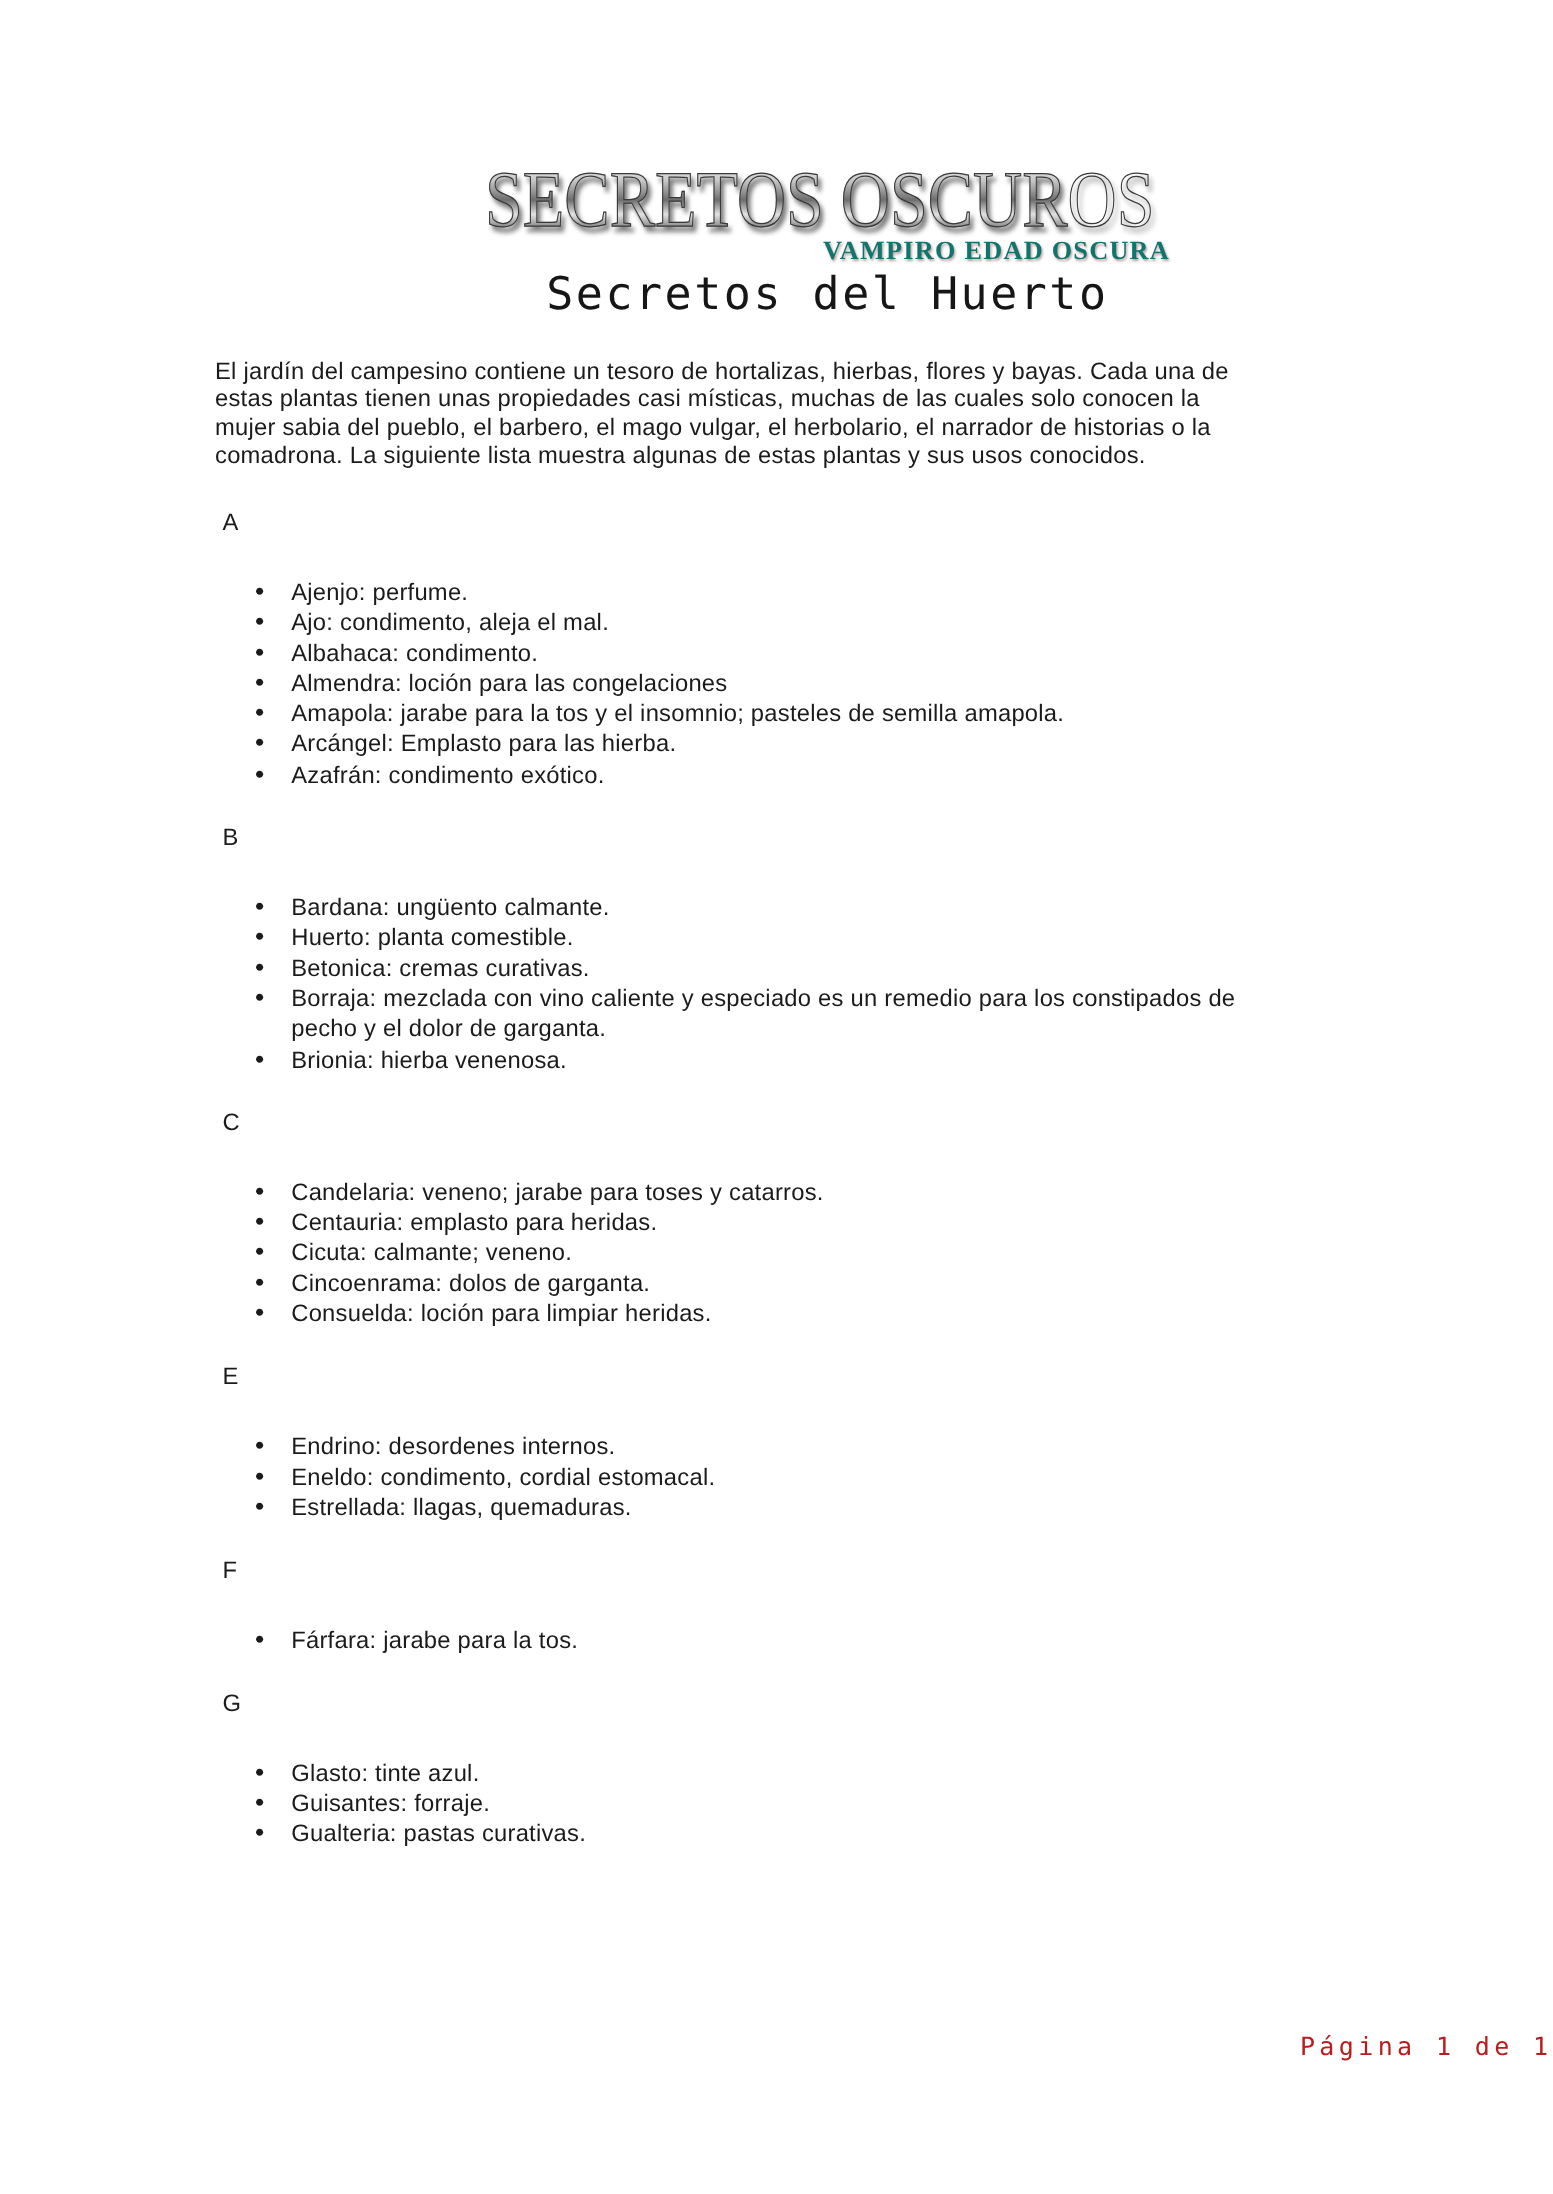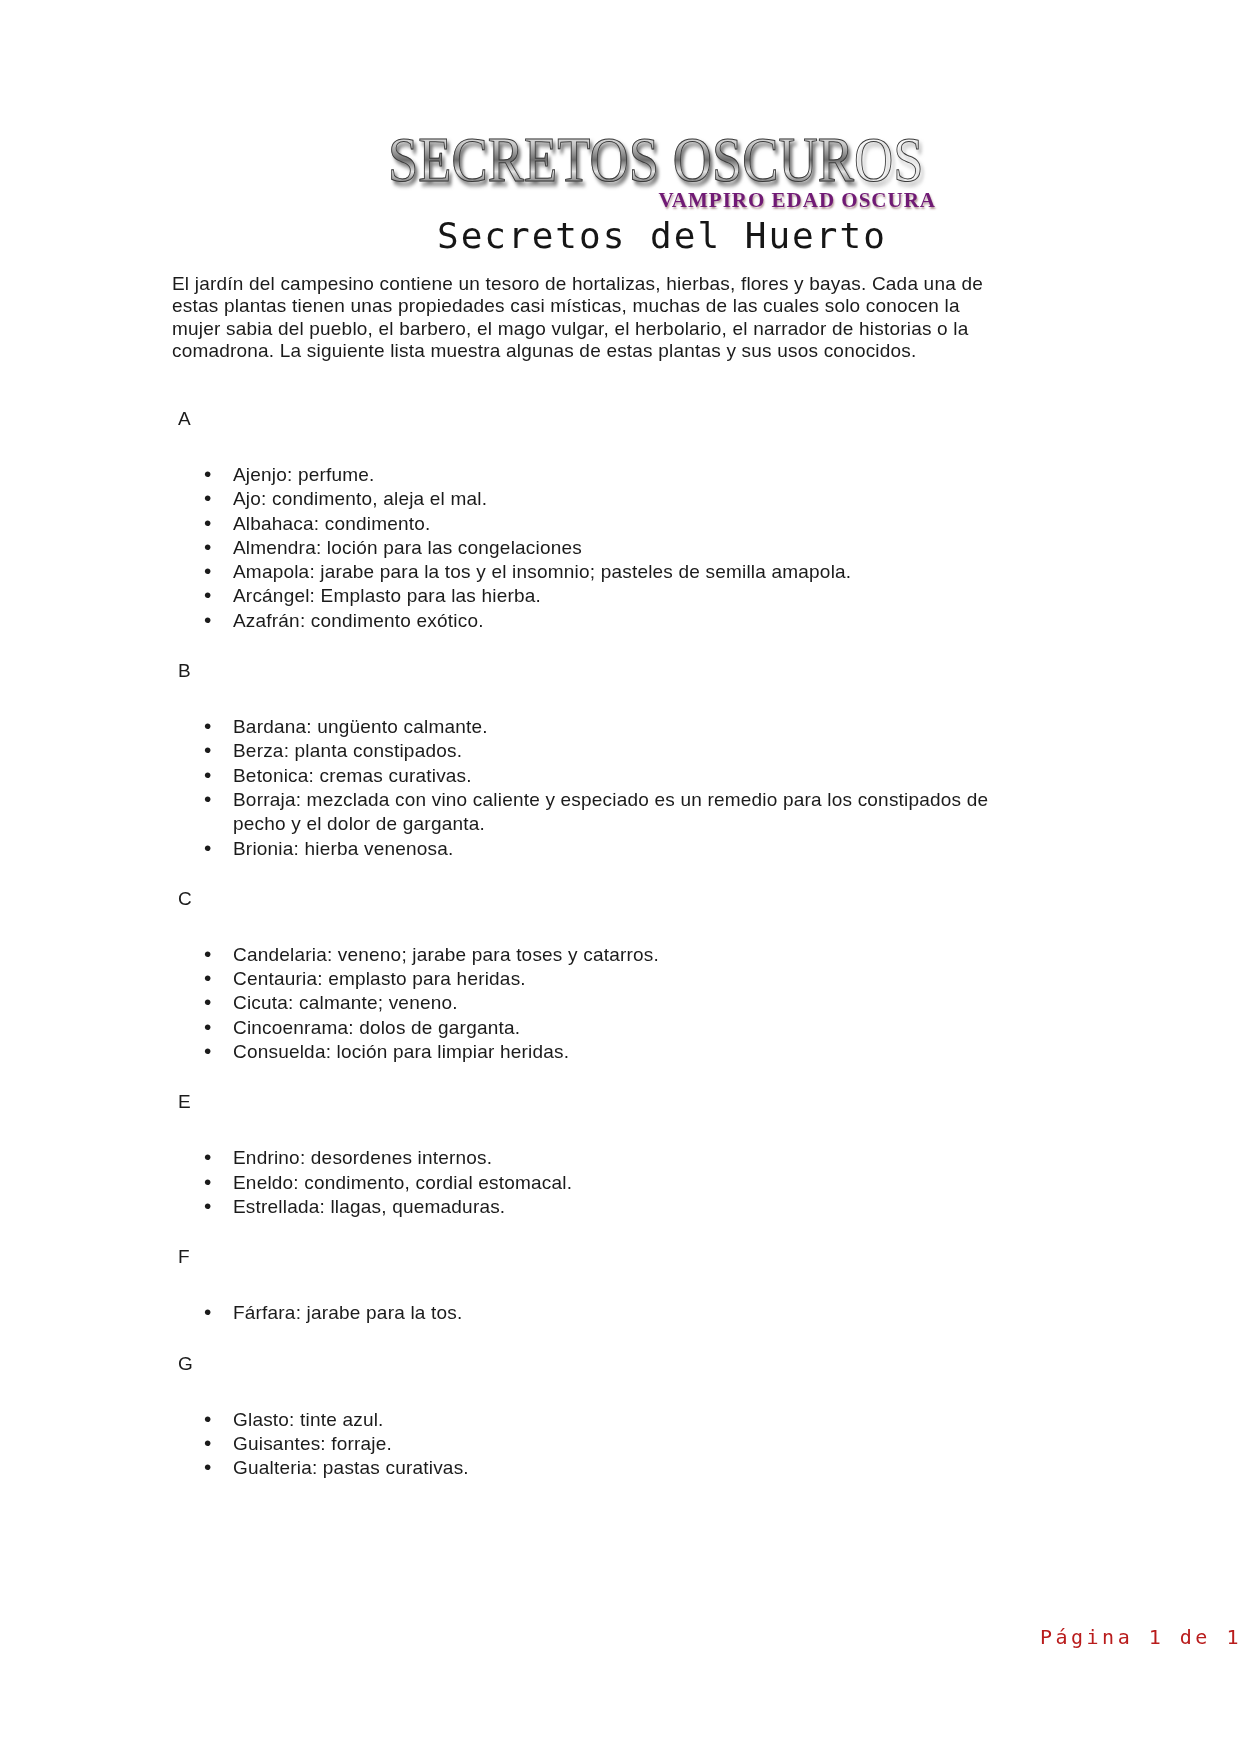--- a/index.html
+++ b/index.html
@@ -58,21 +58,21 @@
     font-size:36px;
     line-height:36px;
     letter-spacing:2px;
     color:#161616;
     white-space:nowrap;
   }
   
   .intro{
     position:absolute;
     left:172px;
-    top:273px;
+    top:287px;
     width:980px;
     margin:0;
     font-size:19px;
     line-height:22.4px;
     letter-spacing:0.2px;
     white-space:pre-line;
   }
   
   .content{position:absolute;left:170px;top:398px;width:960px;}
   .plant-section{margin:0;}
@@ -116,21 +116,21 @@
     color:#b91c1c;
   }
 </style>
 </head>
 <body>
 
 <div class="page">
 
   <header class="logo">
     <div class="logo-title">SECRETOS OSCUROS</div>
-    <div class="logo-subtitle" style="color: #701a75; font-family: Liberation Serif, serif;">VAMPIRO EDAD OSCURA</div>
+    <div class="logo-subtitle" style="color: #0f766e; font-family: Liberation Serif, serif;">VAMPIRO EDAD OSCURA</div>
   </header>
 
   <h1 class="doc-heading">Secretos del Huerto</h1>
 
   <p class="intro">El jardín del campesino contiene un tesoro de hortalizas, hierbas, flores y bayas. Cada una de
 estas plantas tienen unas propiedades casi místicas, muchas de las cuales solo conocen la
 mujer sabia del pueblo, el barbero, el mago vulgar, el herbolario, el narrador de historias o la
 comadrona. La siguiente lista muestra algunas de estas plantas y sus usos conocidos.</p>
 
   <main class="content" id="sections-root">
@@ -143,21 +143,21 @@
           <li class="plant-item">Almendra: loción para las congelaciones</li>
           <li class="plant-item">Amapola: jarabe para la tos y el insomnio; pasteles de semilla amapola.</li>
           <li class="plant-item">Arcángel: Emplasto para las hierba.</li>
           <li class="plant-item">Azafrán: condimento exótico.</li>
         </ul>
       </section>
       <section class="plant-section">
         <div class="section-letter">B</div>
         <ul class="plant-list">
           <li class="plant-item">Bardana: ungüento calmante.</li>
-          <li class="plant-item">Berza: planta constipados.</li>
+          <li class="plant-item">Huerto: planta comestible.</li>
           <li class="plant-item">Betonica: cremas curativas.</li>
           <li class="plant-item">Borraja: mezclada con vino caliente y especiado es un remedio para los constipados de
 pecho y el dolor de garganta.</li>
           <li class="plant-item">Brionia: hierba venenosa.</li>
         </ul>
       </section>
       <section class="plant-section">
         <div class="section-letter">C</div>
         <ul class="plant-list">
           <li class="plant-item">Candelaria: veneno; jarabe para toses y catarros.</li>

